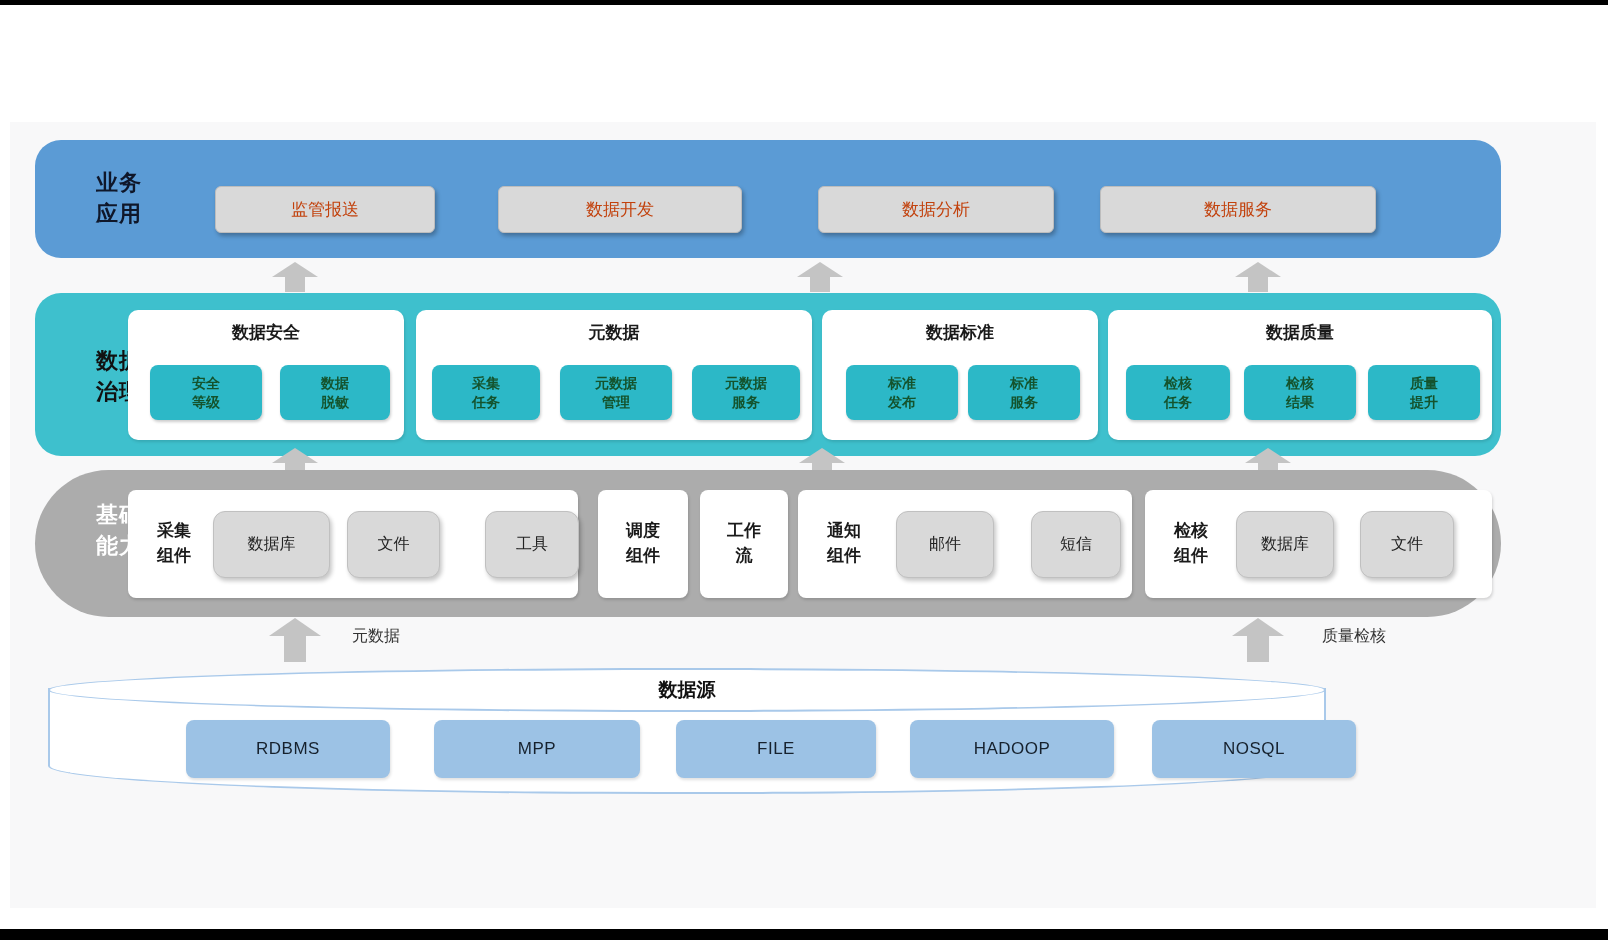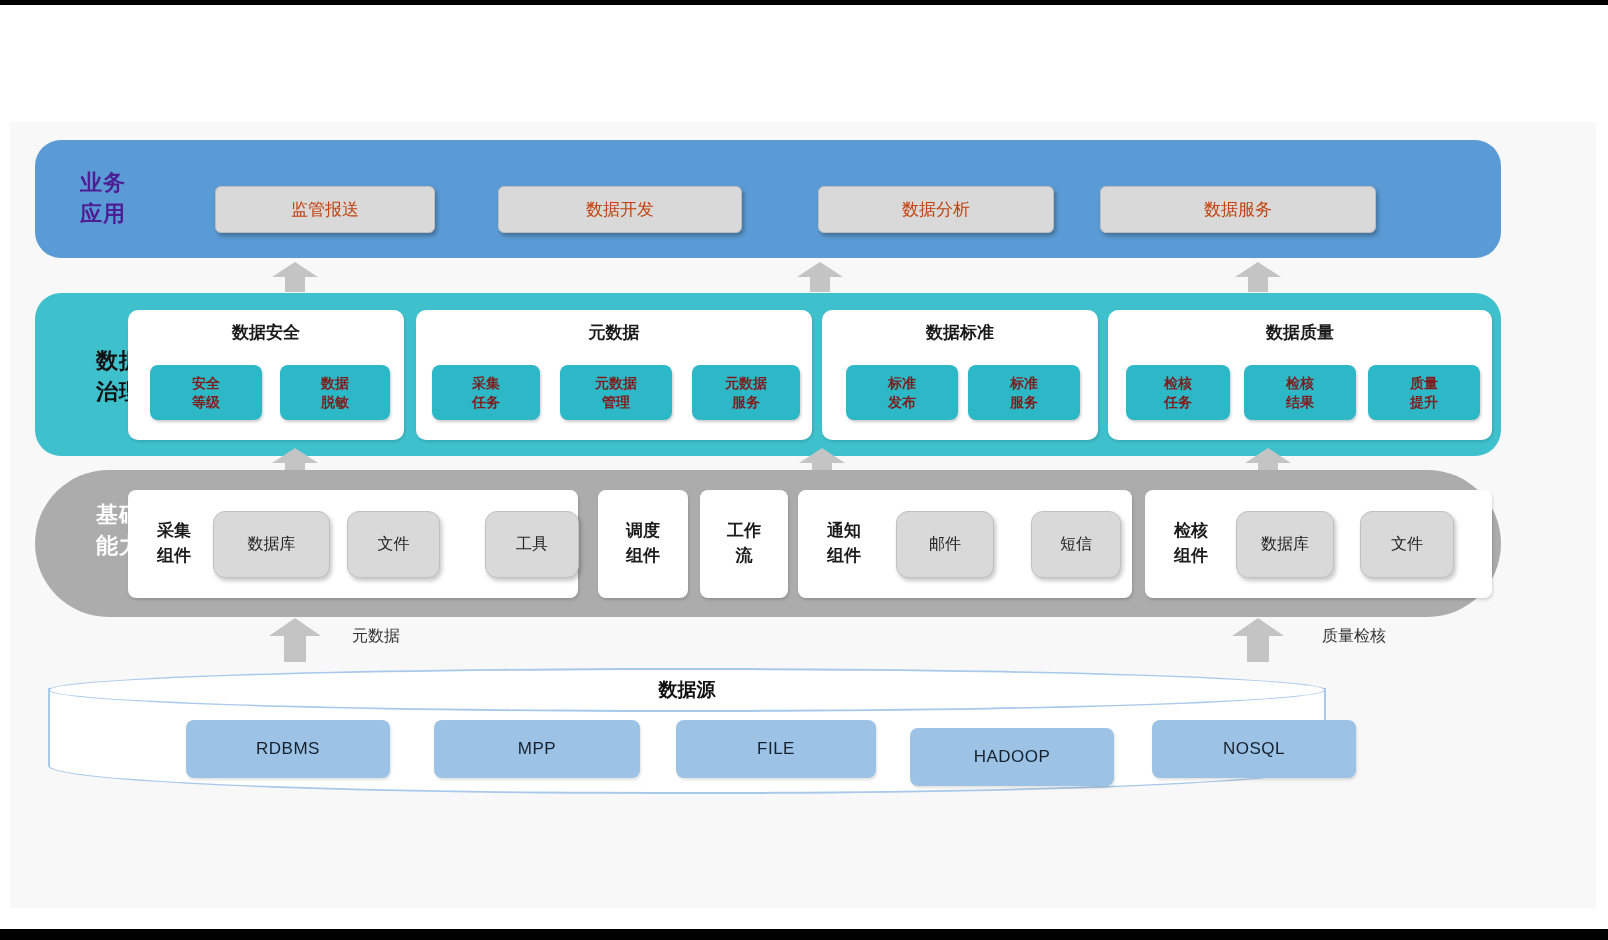--- a/index.html
+++ b/index.html
@@ -15,21 +15,21 @@
   .pre{white-space:pre-line;}
 
   
   .layer{position:absolute;left:35px;width:1466px;}
   .layer-business{top:140px;height:118px;background:#5b9bd5;border-radius:26px;}
   .layer-gov{top:293px;height:163px;background:#3ec0cd;border-radius:26px;}
   .layer-fnd{top:470px;height:147px;background:#acacac;border-radius:74px;}
 
   .layer-label{position:absolute;width:72px;text-align:center;font-weight:bold;
     font-size:22px;line-height:1.4;letter-spacing:1px;}
-  .biz-label{left:32px;top:28px;color:#4c1d95;}
+  .biz-label{left:48px;top:28px;color:#0f172a;}
   .gov-label{left:48px;top:53px;color:#111;}
   .fnd-label{left:48px;top:30px;color:#ffffff;}
 
   
   .gray-btn{position:absolute;top:46px;height:45px;background:#d9d9d9;border:1px solid #bdbdbd;
     border-radius:6px;display:flex;align-items:center;justify-content:center;font-size:17px;
     color:#c2410c;box-shadow:2px 3px 4px rgba(0,0,0,.28);}
   .biz-b1{left:180px;width:218px;}
   .biz-b2{left:463px;width:242px;}
   .biz-b3{left:783px;width:234px;}
@@ -39,21 +39,21 @@
   .gov-box{position:absolute;top:17px;height:130px;background:#ffffff;border-radius:10px;
     box-shadow:1px 2px 3px rgba(0,0,0,.12);}
   .g1{left:93px;width:276px;}
   .g2{left:381px;width:396px;}
   .g3{left:787px;width:276px;}
   .g4{left:1073px;width:384px;}
   .gov-title{position:absolute;top:11px;left:0;width:100%;text-align:center;
     font-weight:bold;font-size:17px;color:#1a1a1a;}
   .teal-btn{position:absolute;top:55px;height:55px;background:#2cb8c7;border-radius:8px;
     display:flex;align-items:center;justify-content:center;text-align:center;
-    font-size:14px;font-weight:bold;line-height:1.3;color:#7f1d1d;
+    font-size:14px;font-weight:bold;line-height:1.3;color:#14532d;
     box-shadow:1px 2px 3px rgba(0,0,0,.2);}
 
   
   .fnd-box{position:absolute;top:20px;height:108px;background:#ffffff;border-radius:8px;
     box-shadow:1px 2px 3px rgba(0,0,0,.15);}
   .f1{left:93px;width:450px;}
   .f2{left:563px;width:90px;}
   .f3{left:665px;width:88px;}
   .f4{left:763px;width:334px;}
   .f5{left:1110px;width:347px;}
@@ -88,21 +88,21 @@
     border-left:2px solid #a9c9ea;border-right:2px solid #a9c9ea;border-bottom:2px solid #a9c9ea;
     border-radius:0 0 48% 48% / 0 0 28px 28px;z-index:1;}
   .cyl-title{position:absolute;top:9px;left:0;width:100%;text-align:center;font-size:19px;
     font-weight:bold;color:#111;z-index:3;}
   .src-btn{position:absolute;top:52px;height:58px;background:#9cc2e5;border-radius:8px;
     display:flex;align-items:center;justify-content:center;font-size:17px;color:#16212d;
     letter-spacing:.5px;z-index:3;box-shadow:1px 2px 3px rgba(0,0,0,.12);}
   .s1{left:138px;width:204px;}
   .s2{left:386px;width:206px;}
   .s3{left:628px;width:200px;}
-  .s4{left:862px;width:204px;margin-top:8px;}
+  .s4{left:862px;width:204px;}
   .s5{left:1104px;width:204px;}
 </style>
 </head>
 <body>
 
 <div class="screen">
   <div class="bar bar-top"></div>
   <div class="backdrop"></div>
 
   <div class="layer layer-business">

